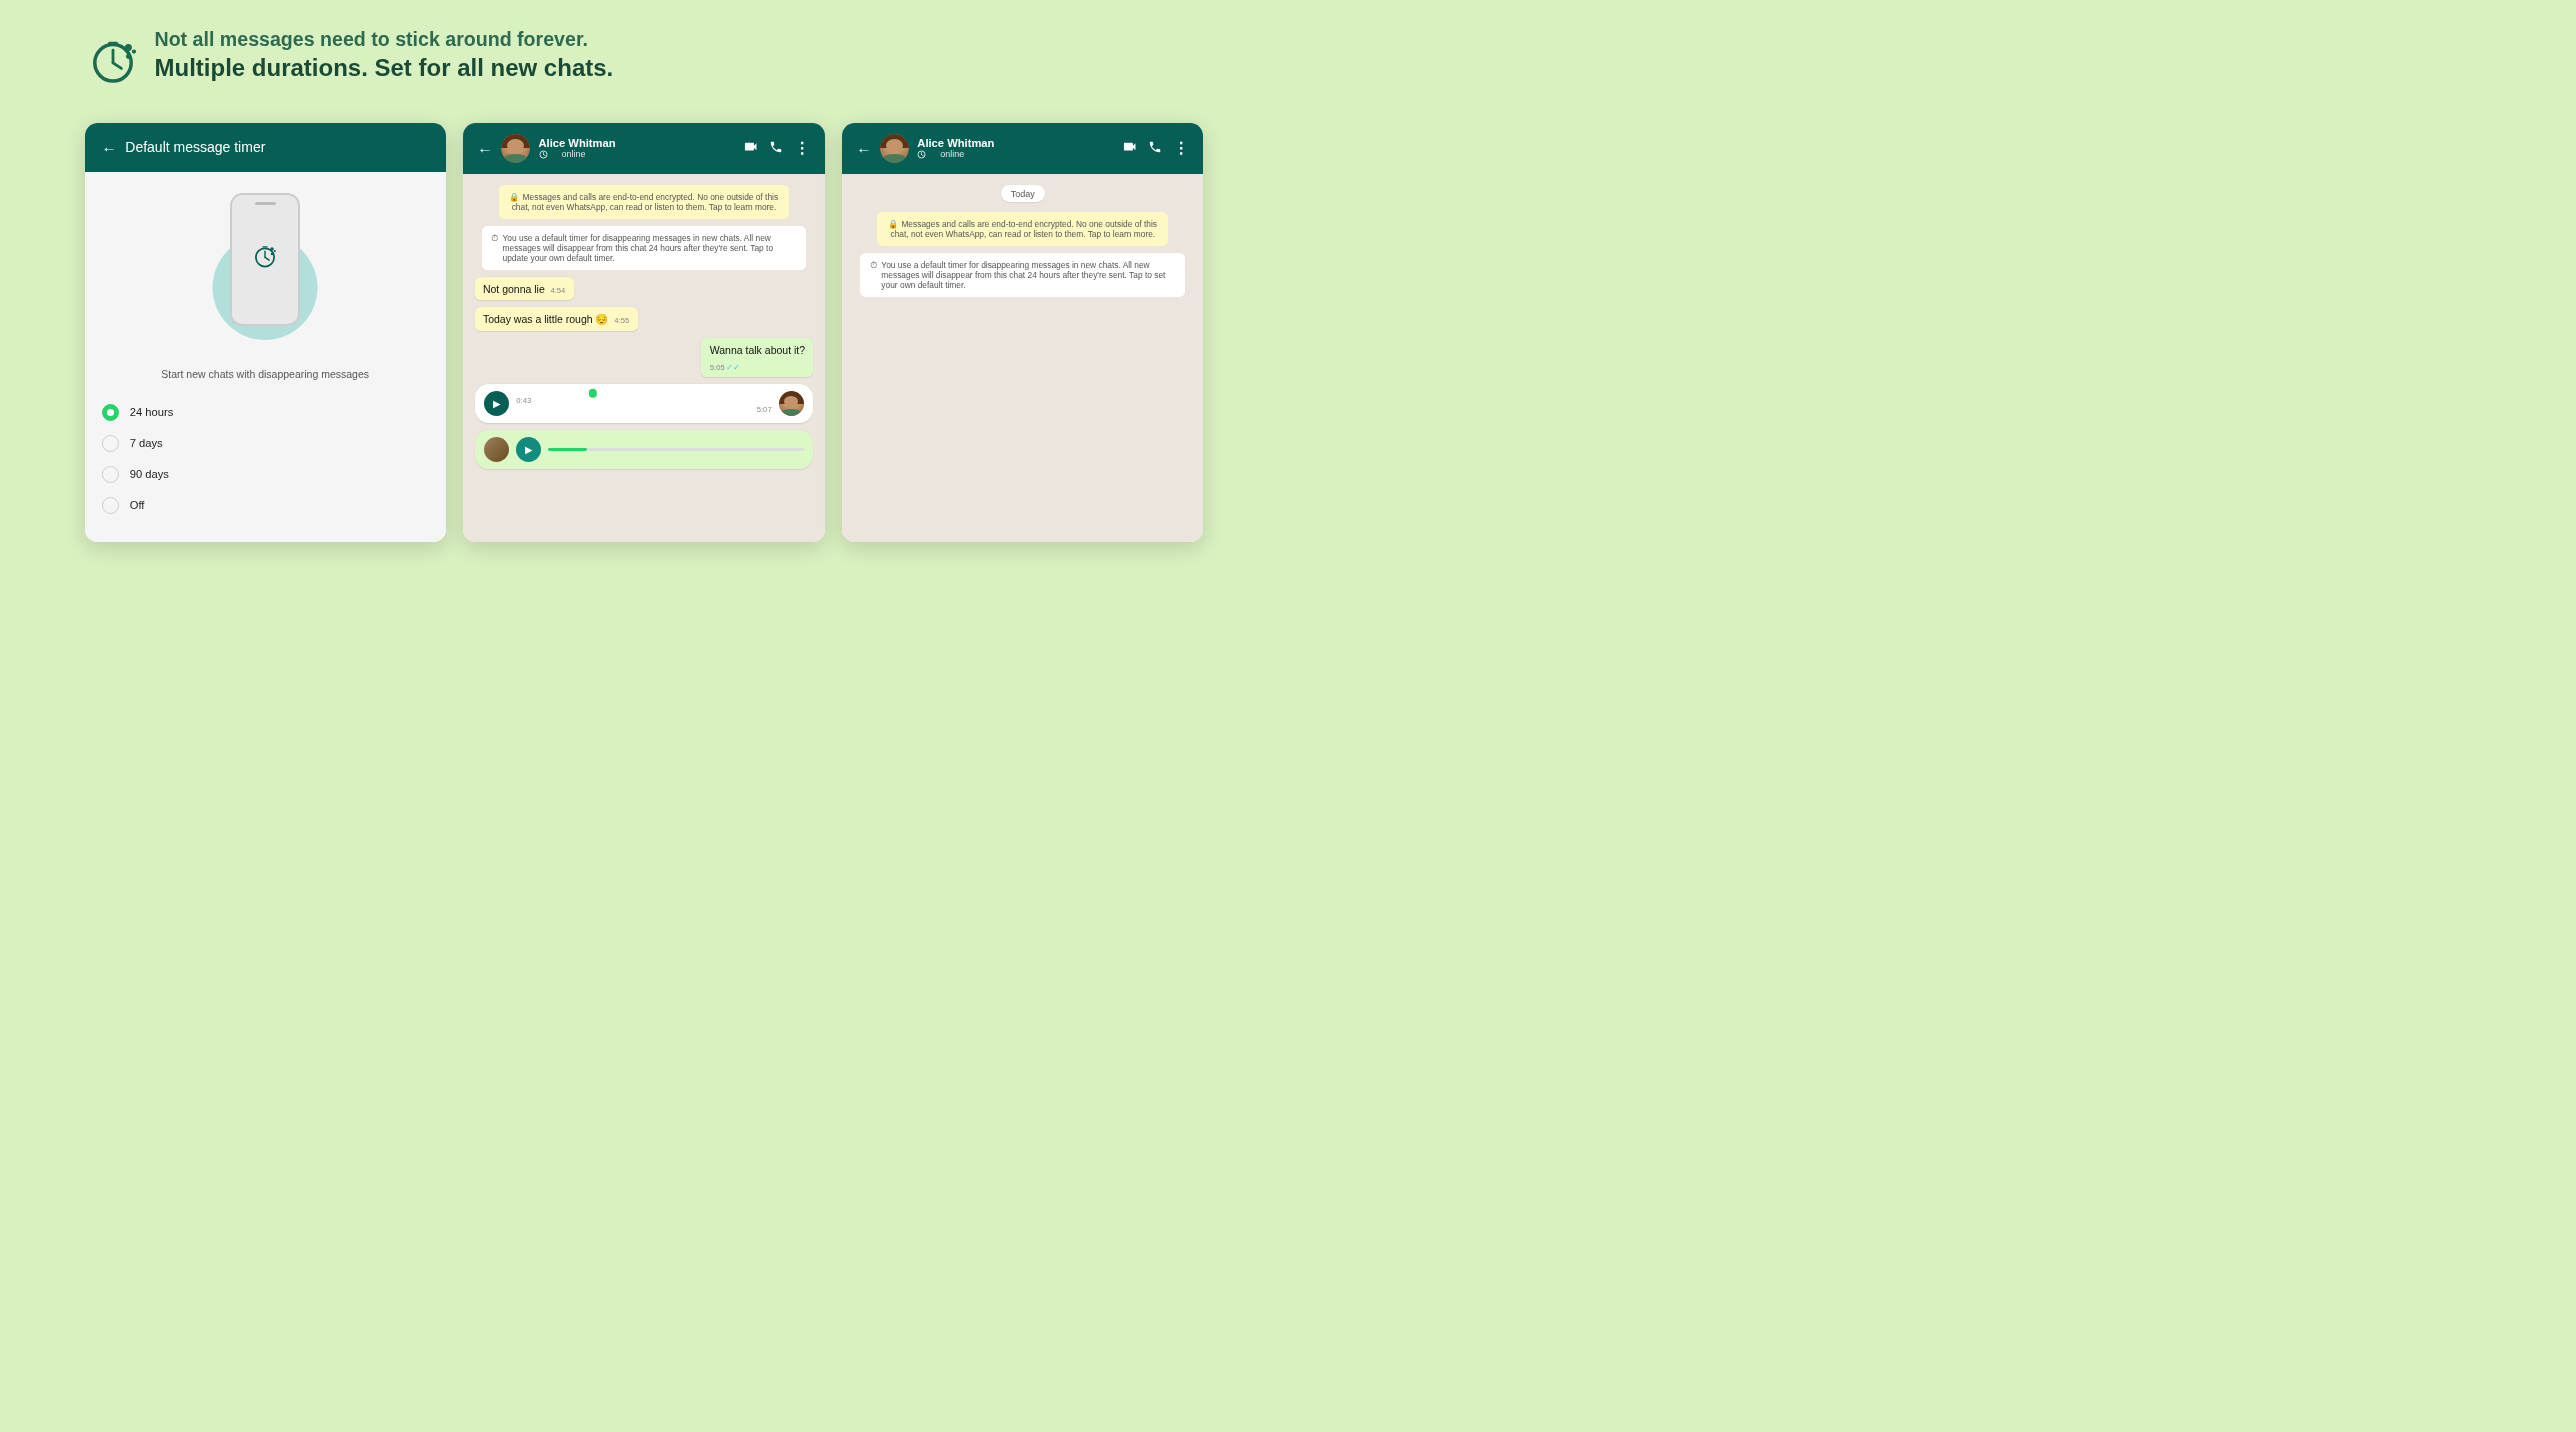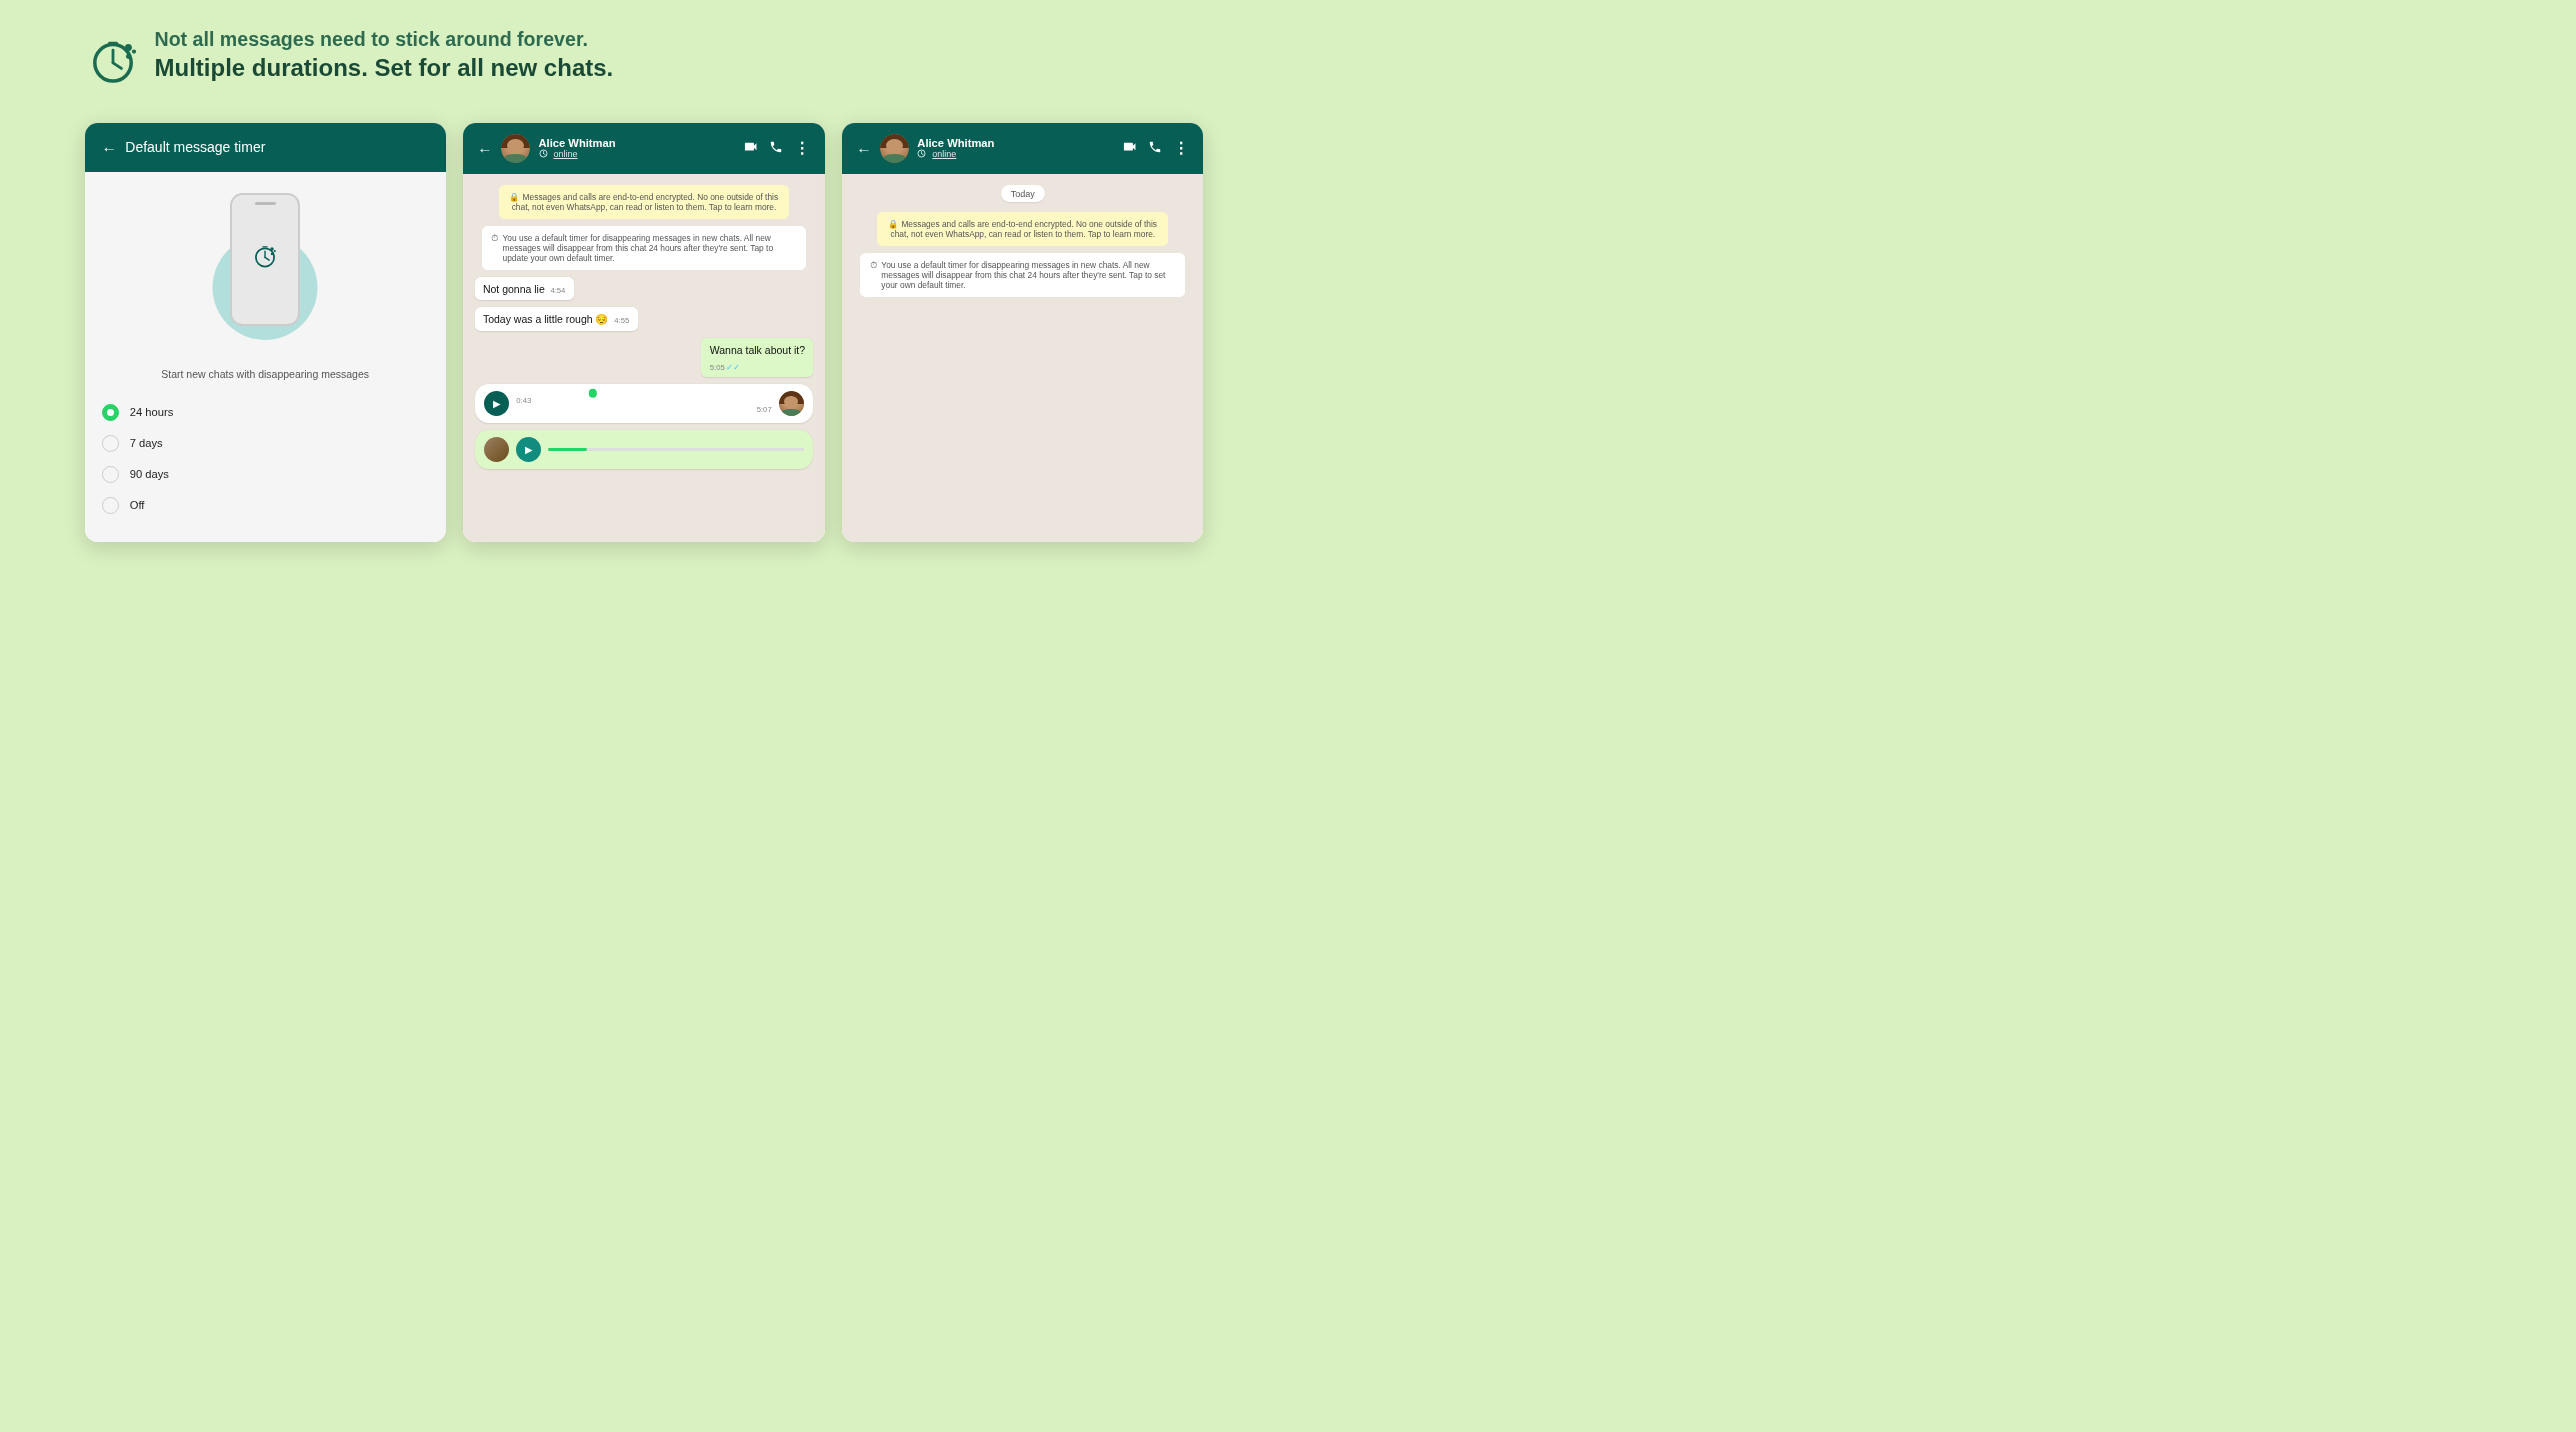--- a/index.html
+++ b/index.html
@@ -110,23 +110,22 @@
     .header-name {
       color: white;
       font-size: 11.2px;
       font-weight: 600;
     }
 
     .header-status {
       color: rgba(255,255,255,0.85);
       font-size: 9px;
       display: flex;
-      align-items: flex-start;
-      gap: 6px;
-      text-decoration: underline;
+      align-items: flex-end;
+      gap: 14px;
     }
 
     .header-actions {
       display: flex;
       gap: 11.2px;
       align-items: center;
     }
 
     .header-action-btn {
       color: white;
@@ -275,21 +274,21 @@
       font-size: 8.4px;
       color: #555;
       text-align: left;
       margin: 0 7px;
       display: flex;
       gap: 4.2px;
       align-items: flex-start;
     }
 
     .bubble-received {
-      background: #ffffff;
+      background: #fef9c3;
       border-radius: 5.6px;
       padding: 5.6px 8.4px;
       font-size: 10.5px;
       color: #111;
       display: inline-flex;
       align-items: baseline;
       gap: 5.6px;
       max-width: 80%;
       align-self: flex-start;
       box-shadow: 0 0.7px 1.4px rgba(0,0,0,0.1);

